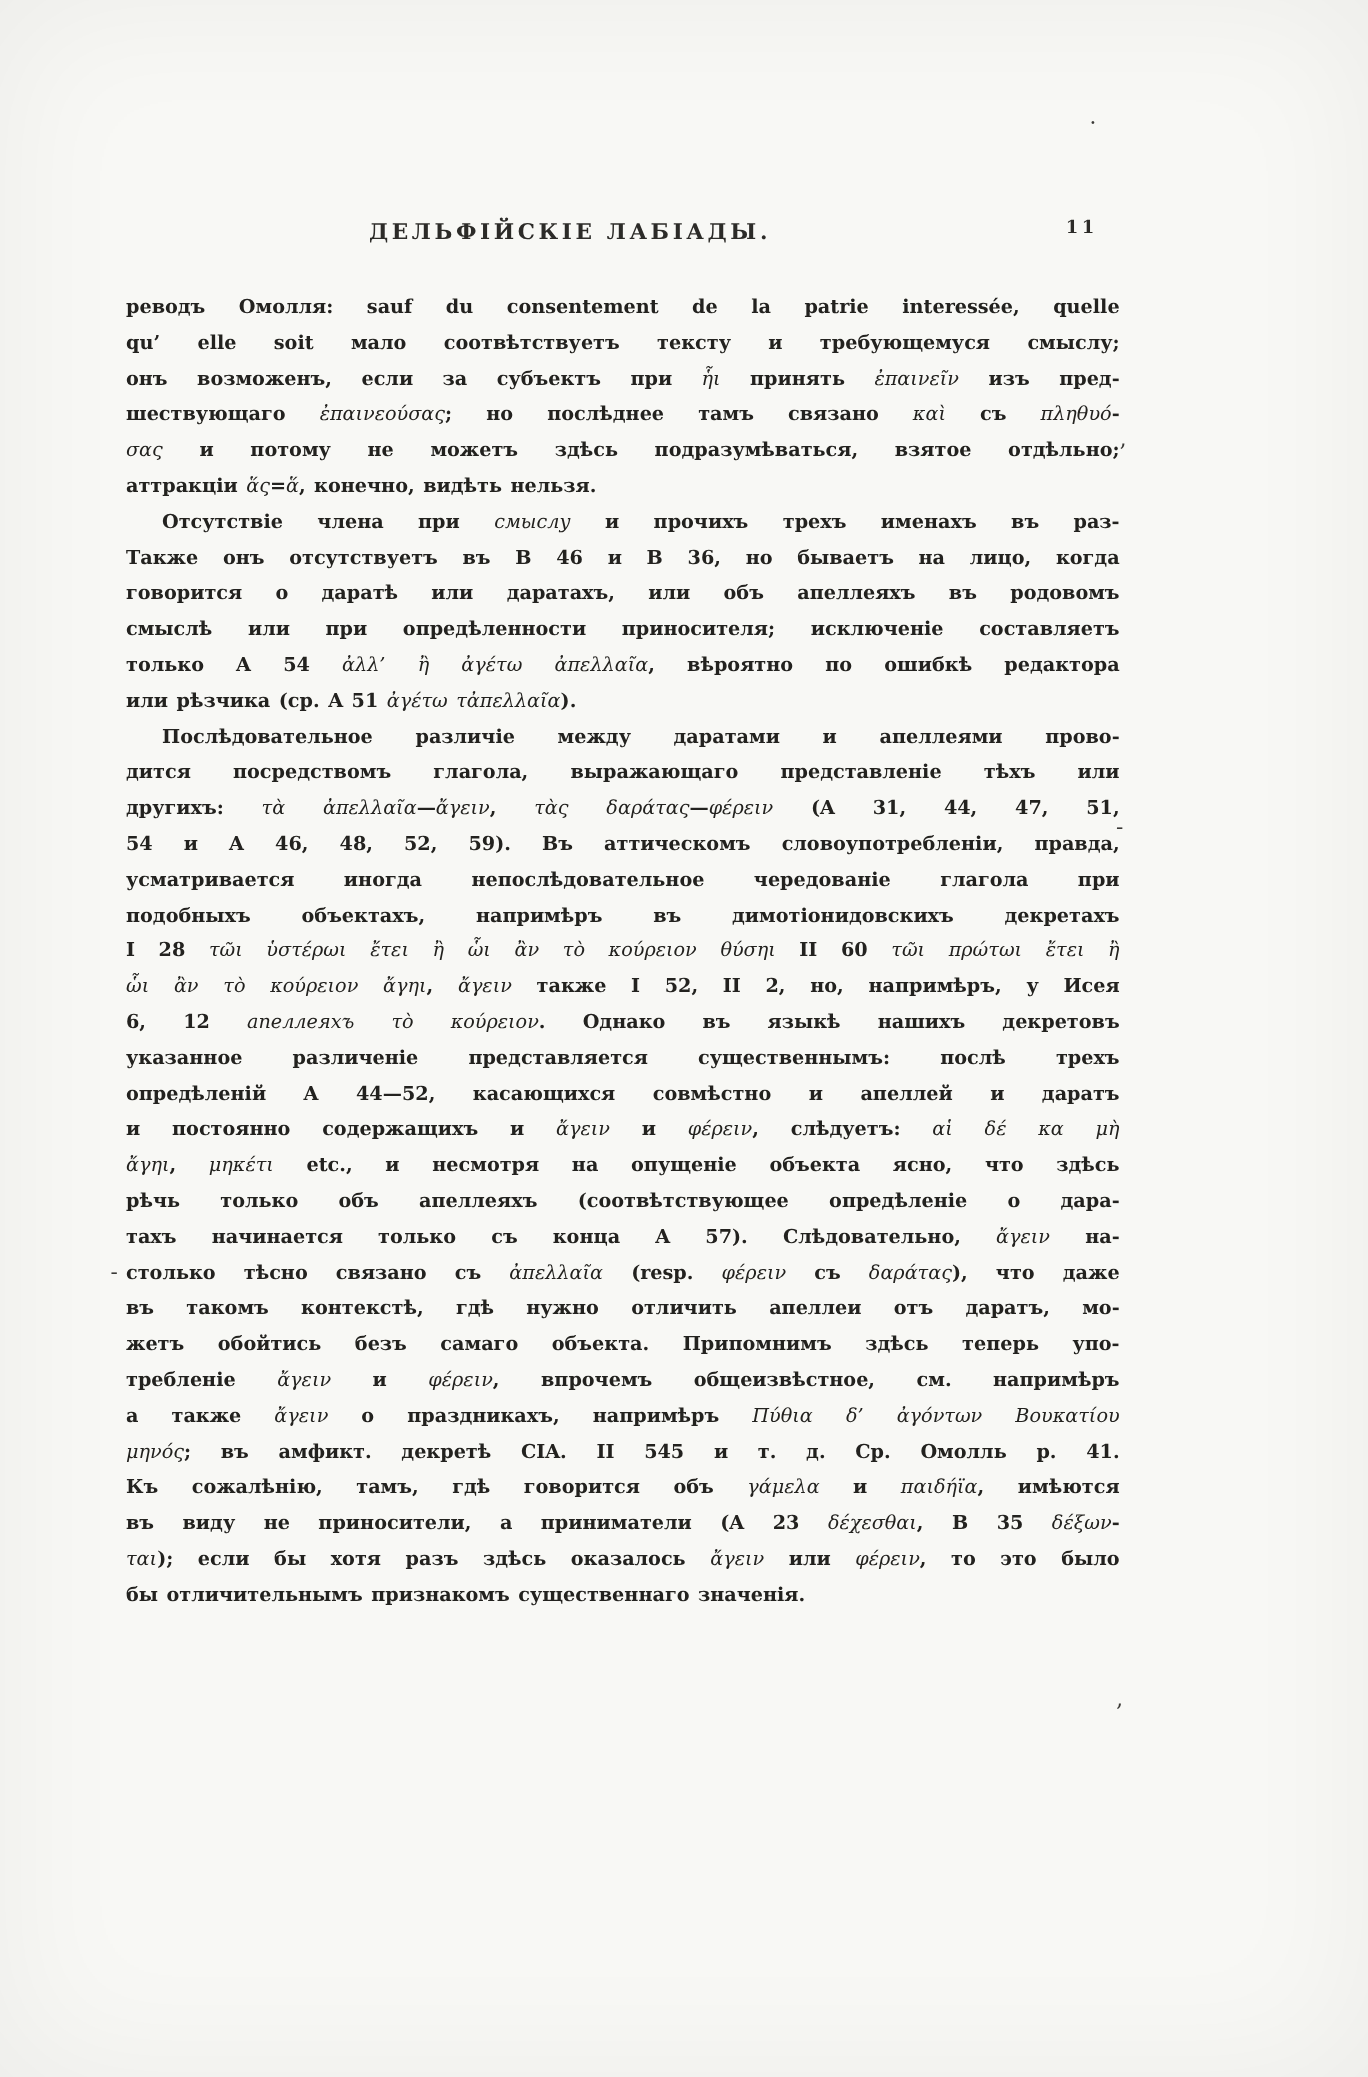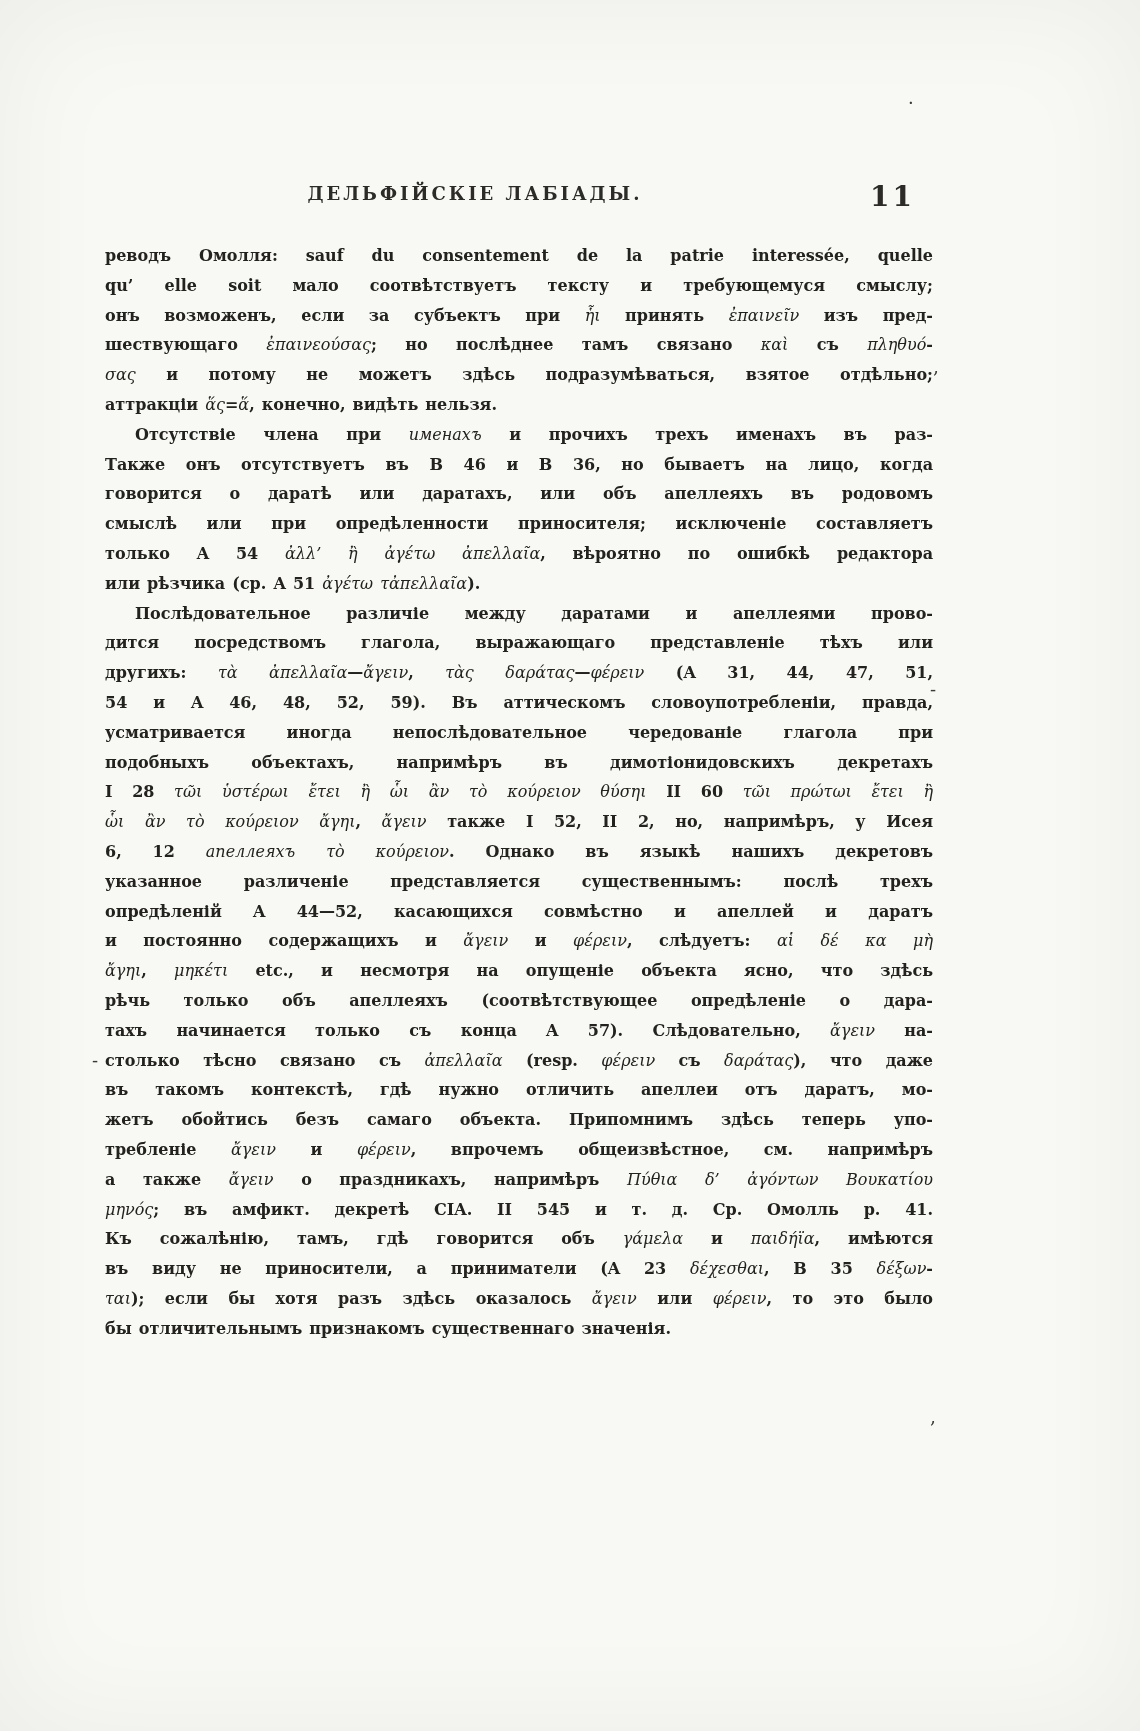--- a/index.html
+++ b/index.html
@@ -30,21 +30,21 @@
     font-size: 18px;
     font-weight: 700;
     letter-spacing: 3px;
     color: #2c2b28;
     white-space: nowrap;
   }
   .page-number {
     position: absolute;
     right: 18px;
     top: -3px;
-    font-size: 28px;
+    font-size: 15px;
     font-weight: 700;
     letter-spacing: 3px;
     color: #2c2b28;
   }
   .text-block {
     position: absolute;
     top: 241px;
     left: 105px;
     width: 828px;
     font-size: 16px;
@@ -83,21 +83,21 @@
     <div class="page-number">11</div>
   </div>
 
   <div class="text-block">
       <div class="line">реводъ Омолля: sauf du consentement de la patrie interessée, quelle</div>
       <div class="line">qu’ elle soit мало соотвѣтствуетъ тексту и требующемуся смыслу;</div>
       <div class="line">онъ возможенъ, если за субъектъ при <span class="greek">ἧι</span> принять <span class="greek">ἐπαινεῖν</span> изъ пред-</div>
       <div class="line">шествующаго <span class="greek">ἐπαινεούσας</span>; но послѣднее тамъ связано <span class="greek">καὶ</span> съ <span class="greek">πληθυό</span>-</div>
       <div class="line"><span class="greek">σας</span> и потому не можетъ здѣсь подразумѣваться, взятое отдѣльно;</div>
       <div class="line last">аттракціи <span class="greek">ἅς</span>=<span class="greek">ἅ</span>, конечно, видѣть нельзя.</div>
-      <div class="line indent">Отсутствіе члена при <span class="greek">именахъ</span> и прочихъ трехъ именахъ въ раз-</div>
+      <div class="line indent">Отсутствіе члена при <span class="greek">смыслу</span> и прочихъ трехъ именахъ въ раз-</div>
       <div class="line">Также онъ отсутствуетъ въ B 46 и B 36, но бываетъ на лицо, когда</div>
       <div class="line">говорится о даратѣ или даратахъ, или объ апеллеяхъ въ родовомъ</div>
       <div class="line">смыслѣ или при опредѣленности приносителя; исключеніе составляетъ</div>
       <div class="line">только A 54 <span class="greek">ἀλλ’</span> <span class="greek">ἢ</span> <span class="greek">ἀγέτω</span> <span class="greek">ἀπελλαῖα</span>, вѣроятно по ошибкѣ редактора</div>
       <div class="line last">или рѣзчика (ср. A 51 <span class="greek">ἀγέτω</span> <span class="greek">τἀπελλαῖα</span>).</div>
       <div class="line indent">Послѣдовательное различіе между даратами и апеллеями прово-</div>
       <div class="line">дится посредствомъ глагола, выражающаго представленіе тѣхъ или</div>
       <div class="line">другихъ: <span class="greek">τὰ</span> <span class="greek">ἀπελλαῖα</span>—<span class="greek">ἄγειν</span>, <span class="greek">τὰς</span> <span class="greek">δαράτας</span>—<span class="greek">φέρειν</span> (A 31, 44, 47, 51,</div>
       <div class="line">54 и A 46, 48, 52, 59). Въ аттическомъ словоупотребленіи, правда,</div>
       <div class="line">усматривается иногда непослѣдовательное чередованіе глагола при</div>

